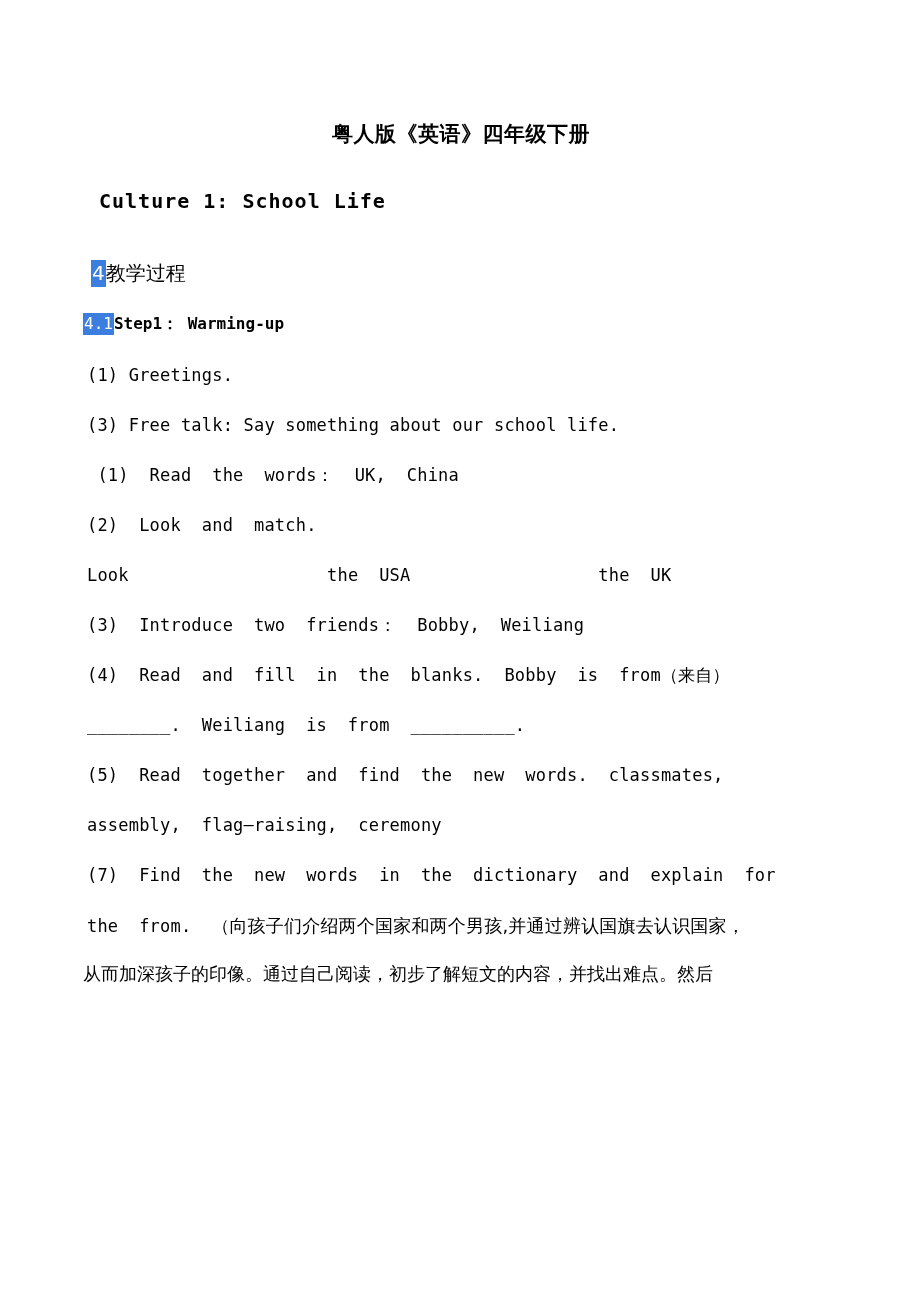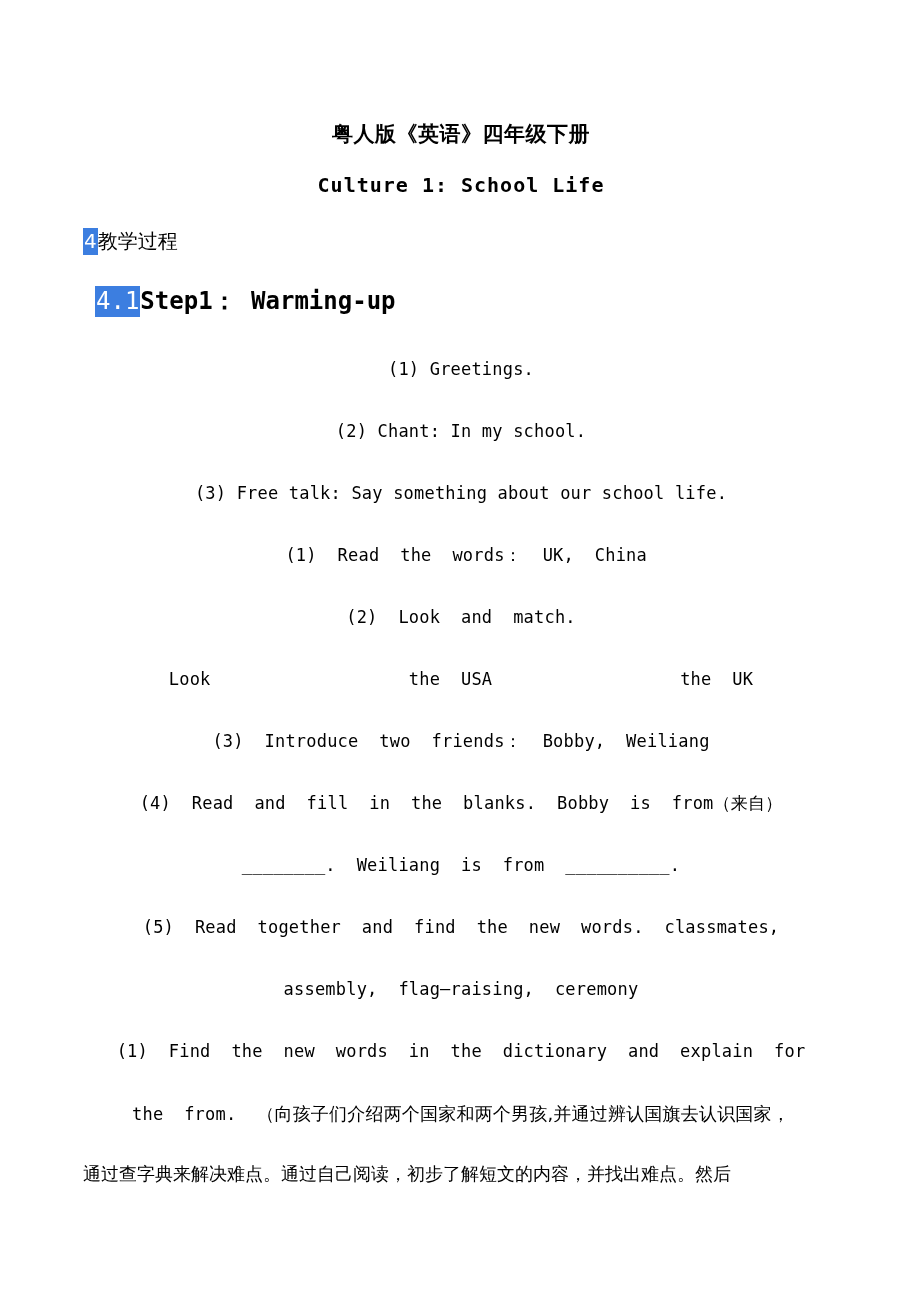--- a/index.html
+++ b/index.html
@@ -34,42 +34,41 @@
     text-align: center;
     font-family: "DejaVu Sans", "Liberation Sans", sans-serif;
     font-weight: bold;
     font-size: 21px;
     letter-spacing: 0.5px;
     margin: 0;
     padding-top: 122px;
     line-height: 1.2;
   }
   .title-en {
-    text-align: center;
     font-family: "DejaVu Sans Mono", "Liberation Mono", monospace;
     font-weight: bold;
     font-size: 20px;
     letter-spacing: 1px;
-    margin: 0;
+    margin: 16px;
     padding-top: 26px;
     line-height: 1.2;
   }
 
   
   .h-sec {
     font-size: 20px;
     font-family: "DejaVu Sans", "Liberation Sans", sans-serif;
-    margin: 0;
+    margin: 8px;
     padding-top: 32px;
     line-height: 1.25;
     white-space: nowrap;
   }
   .h-sub {
-    font-size: 24px;
-    margin: 12px;
+    font-size: 16px;
+    margin: 0;
     padding-top: 20px;
     line-height: 1.25;
     white-space: nowrap;
     font-family: "DejaVu Sans Mono", "Liberation Mono", monospace;
     font-weight: bold;
   }
   .h-sub .num {
     font-family: "DejaVu Sans Mono", "Liberation Mono", monospace;
     font-weight: normal;
   }
@@ -77,25 +76,24 @@
     background: #3c7ee0;
     color: #ffffff;
     padding: 1px 1px 2px 1px;
   }
 
   
   .ln {
     font-family: "DejaVu Sans Mono", "Liberation Mono", monospace;
     font-size: 17px;
     line-height: 1.0;
-    margin: 16px;
+    margin: 4px;
     padding-top: 29px;
     white-space: pre;
     letter-spacing: 0.2px;
-    text-align: center;
   }
   .ln.b { font-weight: bold; font-size: 18px; }
 
   .ln-cn {
     font-family: "DejaVu Sans", "Liberation Sans", sans-serif;
     font-size: 18px;
     line-height: 1.0;
     margin: 0;
     padding-top: 26px;
     white-space: pre;
@@ -115,40 +113,39 @@
   <div class="doc-body">
 
     <h1 class="title-cn">粤人版《英语》四年级下册</h1>
     <h2 class="title-en">Culture 1: School Life</h2>
 
     <p class="h-sec"><span class="hl">4</span><span>教学过程</span></p>
 
     <p class="h-sub"><span class="hl num">4.1</span><span>Step1：  Warming-up</span></p>
 
     <p class="ln">(1) Greetings.</p>
-    <p class="ln">(2) Chant: In my school.</p>
     <p class="ln">(3) Free talk: Say something about our school life.</p>
 
 
     <p class="ln"> (1)  Read  the  words：  UK,  China</p>
     <p class="ln">(2)  Look  and  match.</p>
 
     <p class="ln"><span>Look</span><span>                   </span><span>the  USA</span><span>                  </span><span>the  UK</span></p>
 
     <p class="ln">(3)  Introduce  two  friends：  Bobby,  Weiliang</p>
 
     <p class="ln">(4)  Read  and  fill  in  the  blanks.  Bobby  is  from（来自）</p>
     <p class="ln">________.  Weiliang  is  from  __________.</p>
 
     <p class="ln">(5)  Read  together  and  find  the  new  words.  classmates,</p>
     <p class="ln">assembly,  flag—raising,  ceremony</p>
 
-    <p class="ln">(1)  Find  the  new  words  in  the  dictionary  and  explain  for</p>
+    <p class="ln">(7)  Find  the  new  words  in  the  dictionary  and  explain  for</p>
 
     <p class="ln"><span>the  from.  （</span><span class="mono-cn">向孩子们介绍两个国家和两个男孩,并通过辨认国旗去认识国家，</span></p>
 
-    <p class="ln-cn">通过查字典来解决难点。通过自己阅读，初步了解短文的内容，并找出难点。然后</p>
+    <p class="ln-cn">从而加深孩子的印像。通过自己阅读，初步了解短文的内容，并找出难点。然后</p>
 
     <div class="gap-lg"></div>
 
 
   </div>
 </div>
 
 </body></html>

